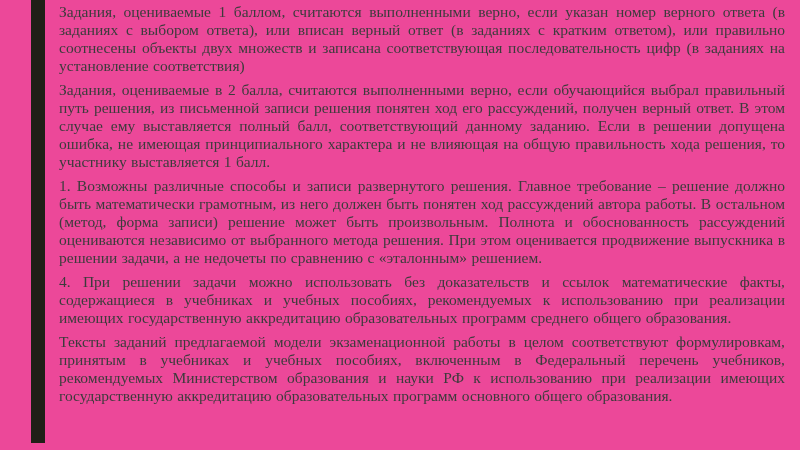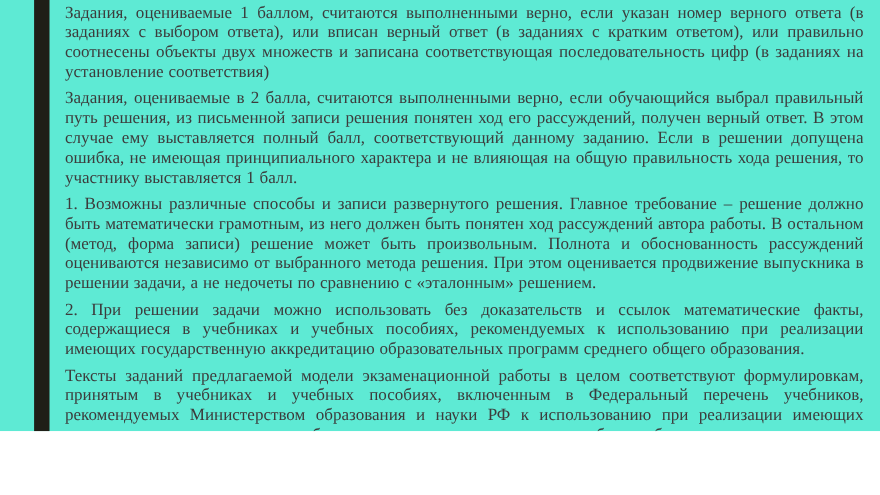--- a/index.html
+++ b/index.html
@@ -3,22 +3,22 @@
 <meta charset="utf-8">
 <style>
   html, body {
     margin: 0;
     padding: 0;
     background: #ffffff;
   }
   .page {
     position: relative;
     width: 800px;
-    height: 392px;
-    background: #5eead4;
+    height: 450px;
+    background: #ec4899;
     overflow: hidden;
     font-family: "Liberation Serif", "DejaVu Serif", serif;
   }
   .accent-bar {
     position: absolute;
     left: 31px;
     top: 0;
     width: 14px;
     height: 443px;
     background: #1f1f17;
@@ -40,16 +40,16 @@
 </style>
 </head>
 <body>
 
 <div class="page">
   <div class="accent-bar"></div>
   <div class="content">
     <p>Задания, оцениваемые 1 баллом, считаются выполненными верно, если указан номер верного ответа (в заданиях с выбором ответа), или вписан верный ответ (в заданиях с кратким ответом), или правильно соотнесены объекты двух множеств и записана соответствующая последовательность цифр (в заданиях на установление соответствия)</p>
     <p>Задания, оцениваемые в 2 балла, считаются выполненными верно, если обучающийся выбрал правильный путь решения, из письменной записи решения понятен ход его рассуждений, получен верный ответ. В этом случае ему выставляется полный балл, соответствующий данному заданию. Если в решении допущена ошибка, не имеющая принципиального характера и не влияющая на общую правильность хода решения, то участнику выставляется 1 балл.</p>
     <p>1. Возможны различные способы и записи развернутого решения. Главное требование – решение должно быть математически грамотным, из него должен быть понятен ход рассуждений автора работы. В остальном (метод, форма записи) решение может быть произвольным. Полнота и обоснованность рассуждений оцениваются независимо от выбранного метода решения. При этом оценивается продвижение выпускника в решении задачи, а не недочеты по сравнению с «эталонным» решением.</p>
-    <p>2. При решении задачи можно использовать без доказательств и ссылок математические факты, содержащиеся в учебниках и учебных пособиях, рекомендуемых к использованию при реализации имеющих государственную аккредитацию образовательных программ среднего общего образования.</p>
+    <p>4. При решении задачи можно использовать без доказательств и ссылок математические факты, содержащиеся в учебниках и учебных пособиях, рекомендуемых к использованию при реализации имеющих государственную аккредитацию образовательных программ среднего общего образования.</p>
     <p>Тексты заданий предлагаемой модели экзаменационной работы в целом соответствуют формулировкам, принятым в учебниках и учебных пособиях, включенным в Федеральный перечень учебников, рекомендуемых Министерством образования и науки РФ к использованию при реализации имеющих государственную аккредитацию образовательных программ основного общего образования.</p>
   </div>
 </div>
 
 </body></html>

